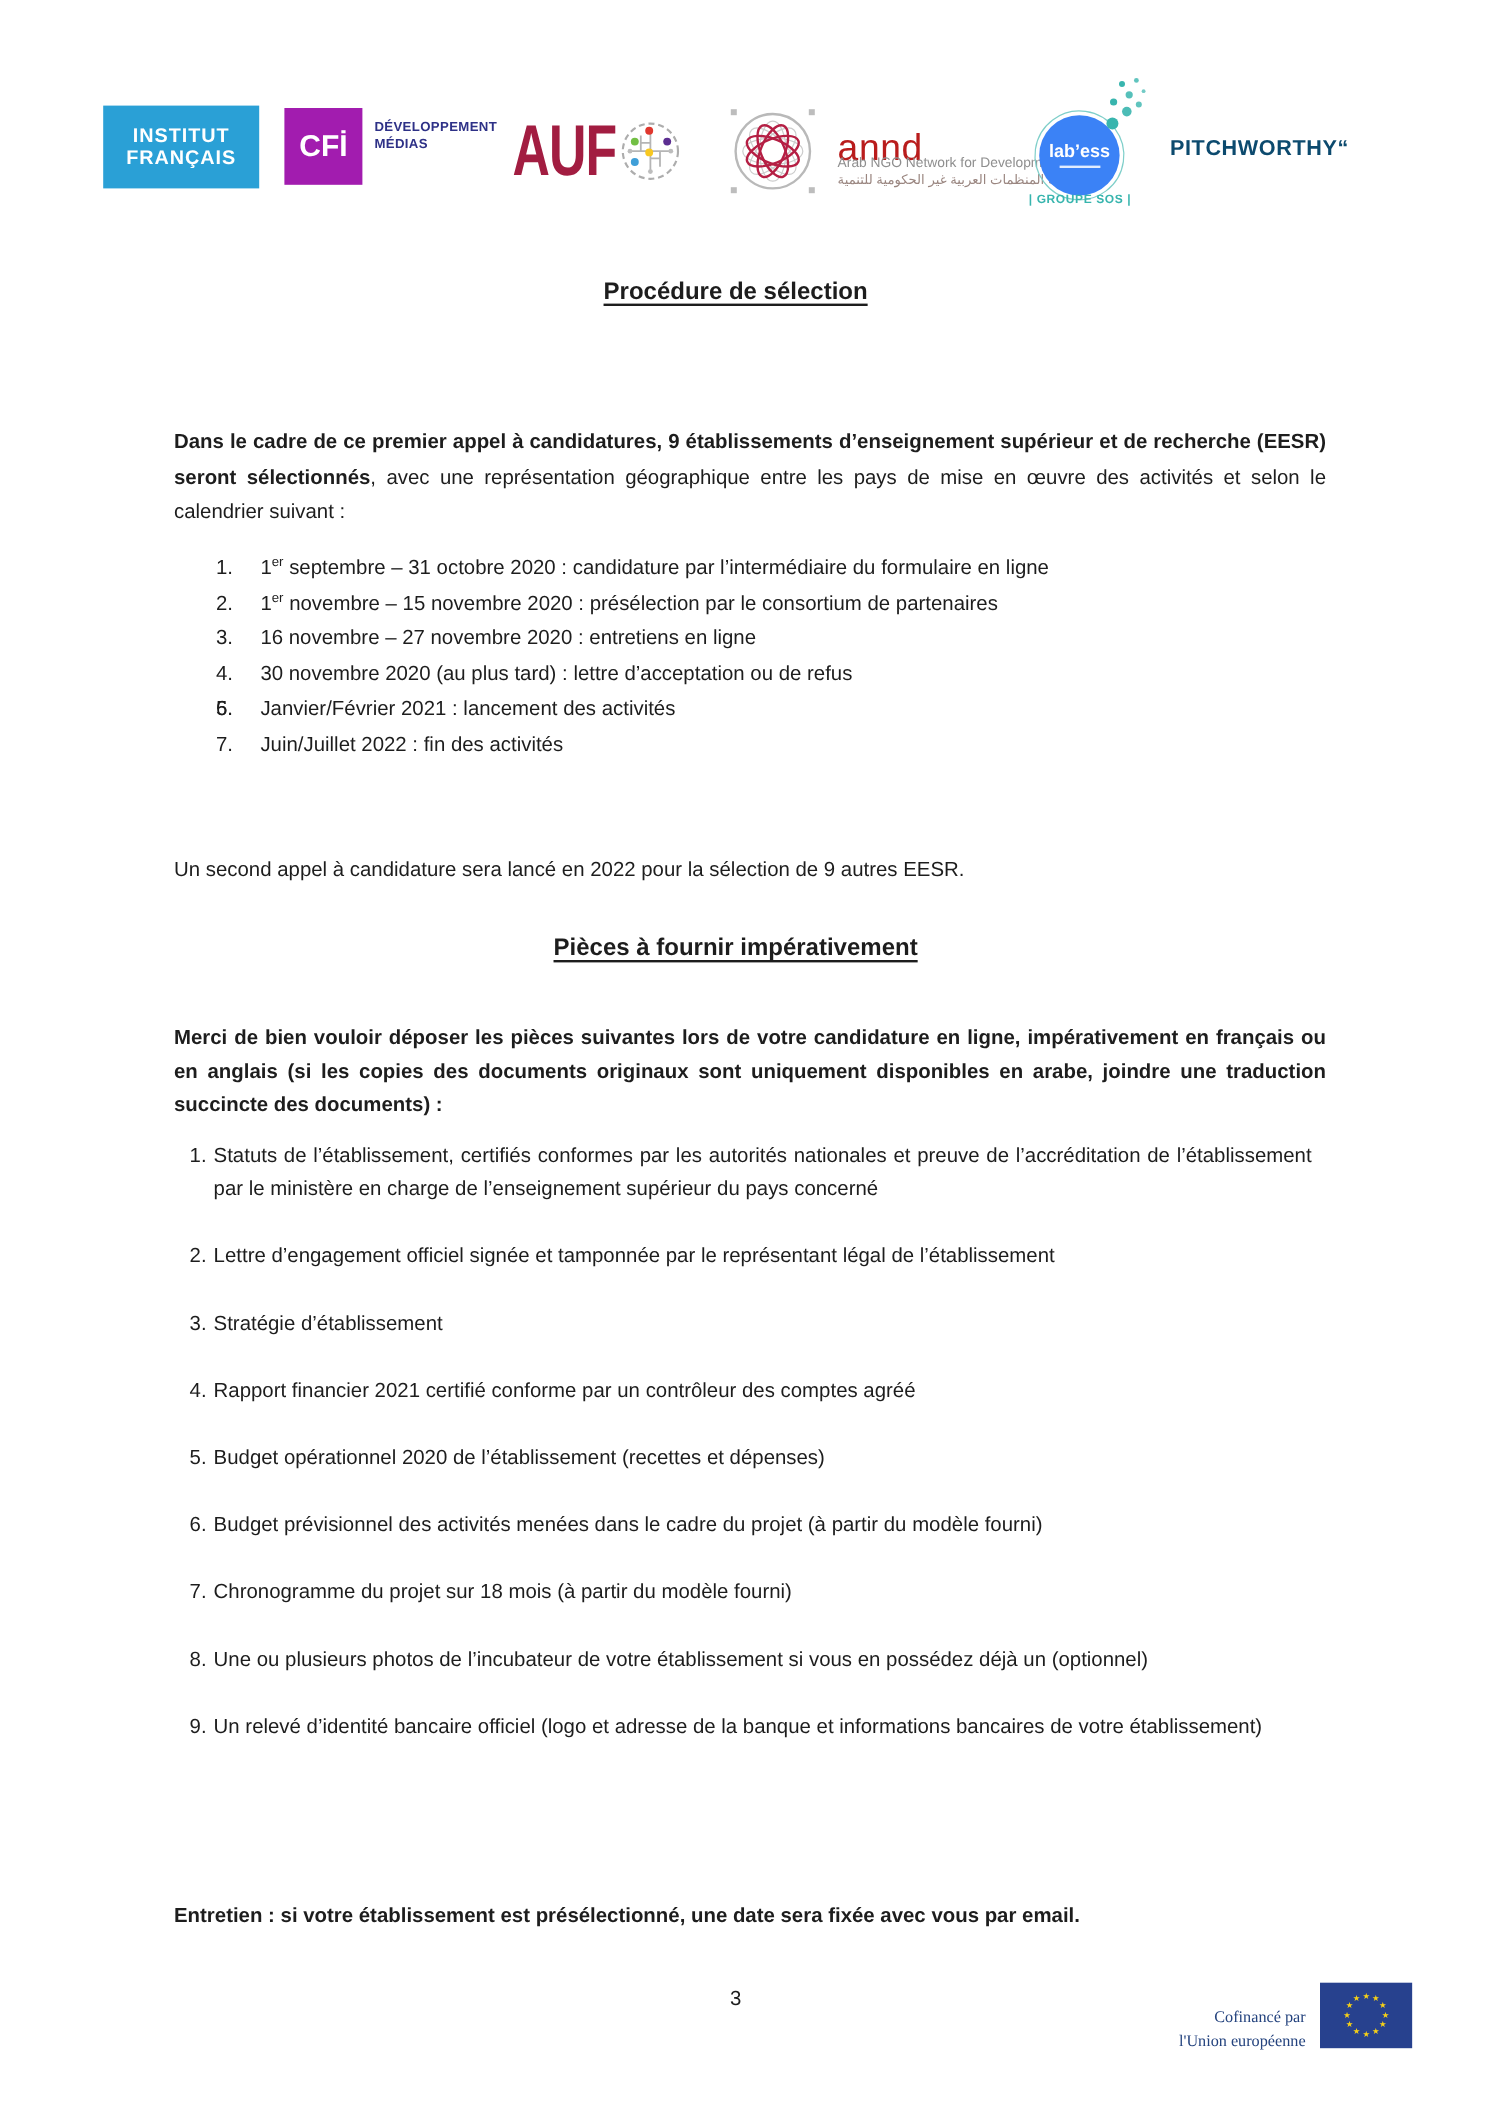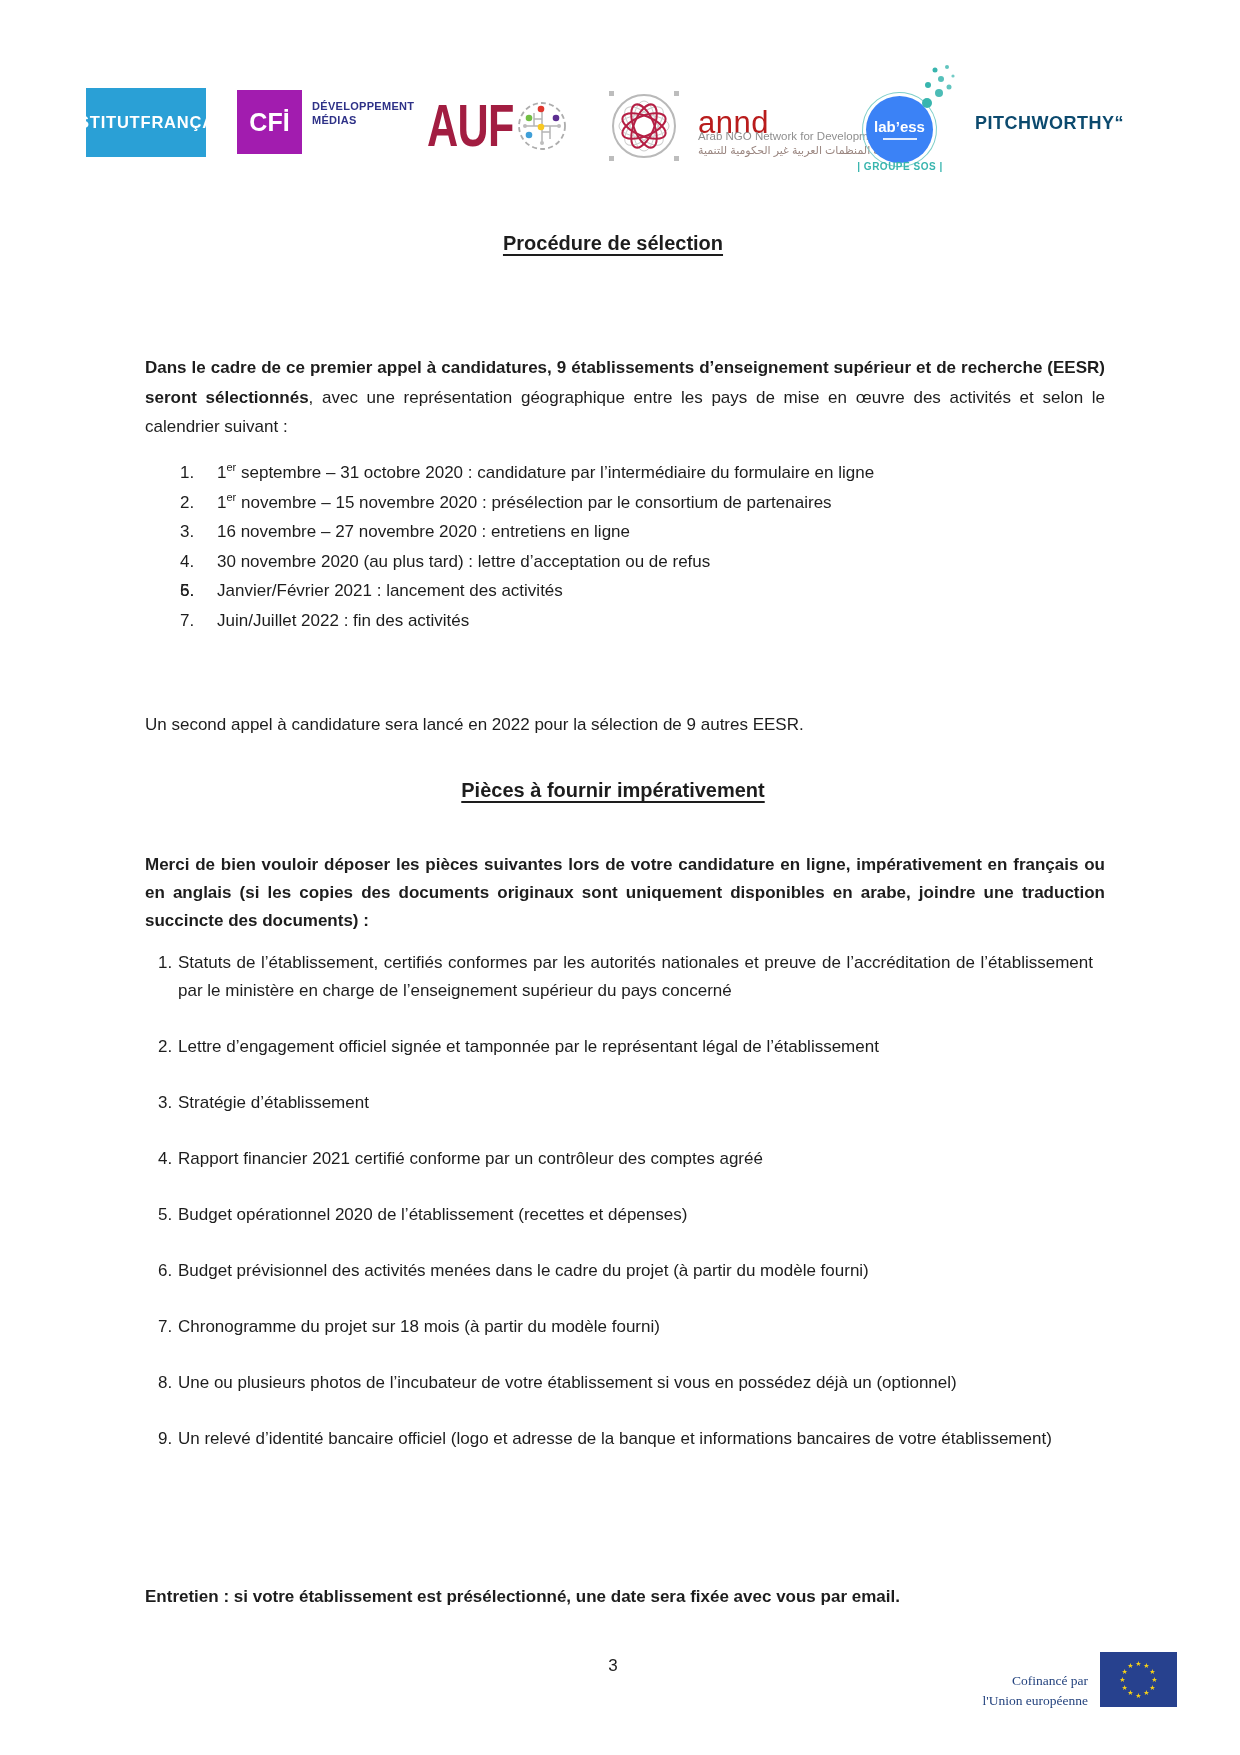--- a/index.html
+++ b/index.html
@@ -1,22 +1,22 @@
 <!DOCTYPE html>
 <html><head>
 <meta charset="utf-8">
 <style>
   html,body{margin:0;padding:0;background:#fff;}
   .page{position:relative;width:1240px;height:1755px;background:#fff;overflow:hidden;
         font-family:"Liberation Sans","DejaVu Sans",sans-serif;color:#1d1d1d;}
 
   
   .logo{position:absolute;}
-  .if-box{left:86px;top:88px;width:120px;height:69px;background:#2aa0d6;color:#fff;
-          display:flex;flex-direction:row;align-items:center;justify-content:center;
+  .if-box{left:86px;top:88px;width:130px;height:69px;background:#2aa0d6;color:#fff;
+          display:flex;flex-direction:column;align-items:center;justify-content:center;
           font-weight:700;font-size:16.5px;line-height:19px;letter-spacing:.8px;}
   .cfi-box{left:237px;top:90px;width:65px;height:64px;background:#a21caf;color:#fff;
            display:flex;align-items:center;justify-content:center;font-weight:700;font-size:25px;}
   .cfi-text{left:312px;top:100px;color:#2e3187;font-weight:700;font-size:11px;line-height:13.5px;letter-spacing:.3px;}
   .auf-text{left:427px;top:100px;color:#a21d41;font-weight:700;font-size:60px;line-height:52px;
             letter-spacing:-1px;transform:scaleX(.72);transform-origin:left top;}
   .auf-globe{left:515px;top:98px;}
   .annd-mark{left:607px;top:89px;}
   .annd-name{left:698px;top:106px;color:#b91c1c;font-size:31px;line-height:34px;letter-spacing:.5px;}
   .annd-sub{left:698px;top:130px;color:#8f8f8f;font-size:11.5px;line-height:13px;}

